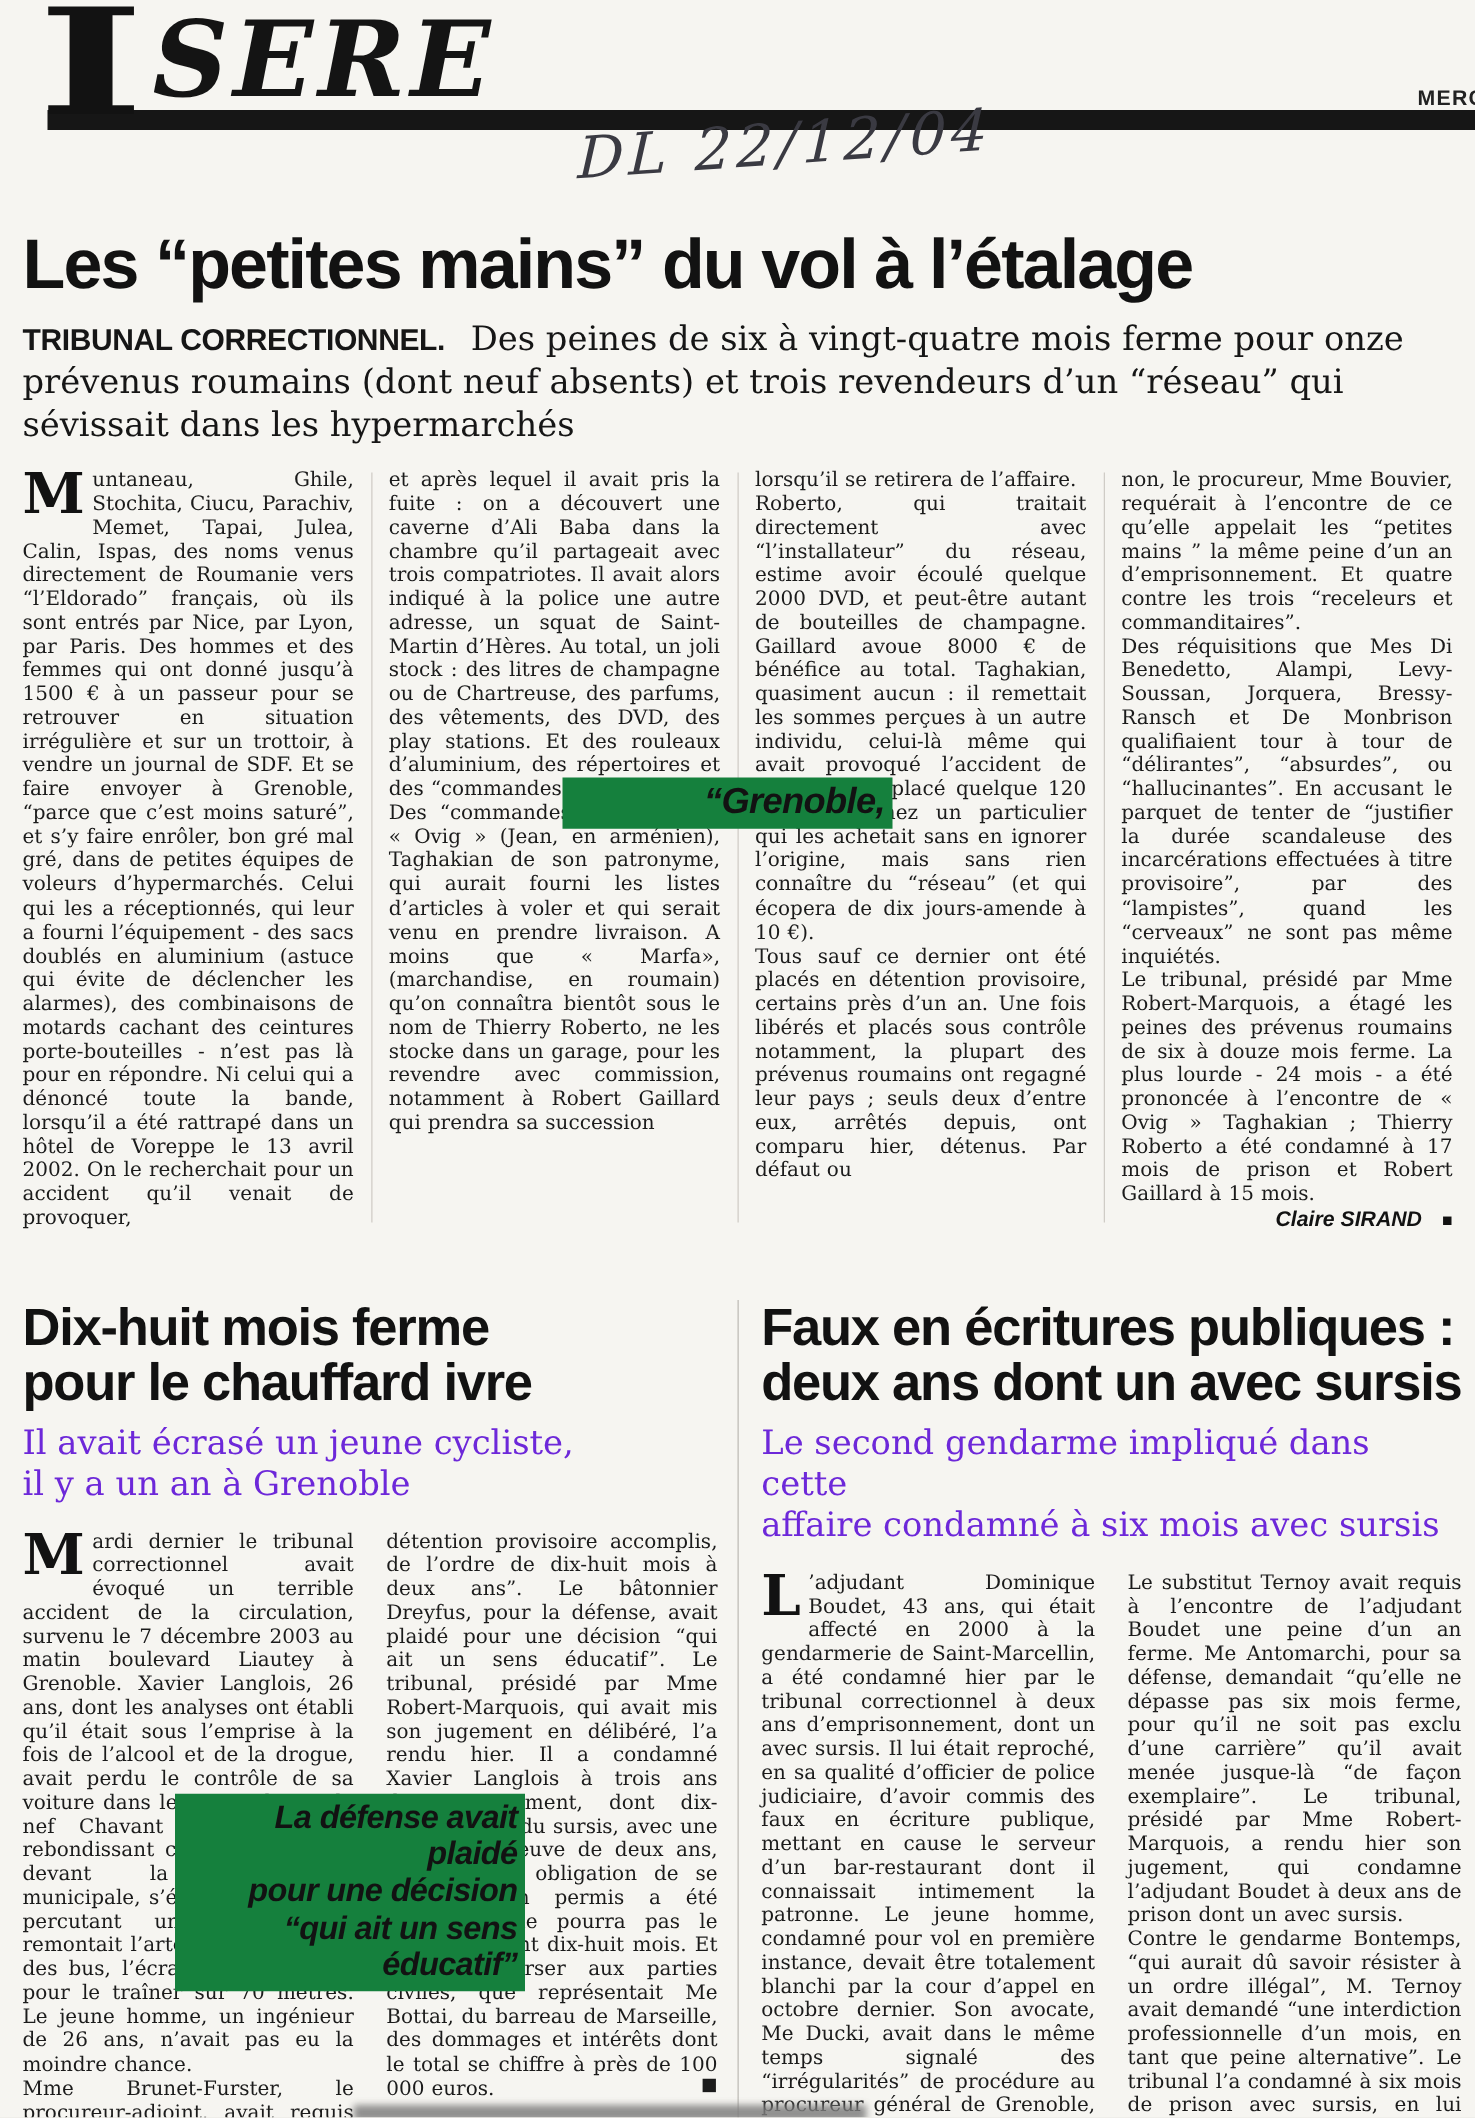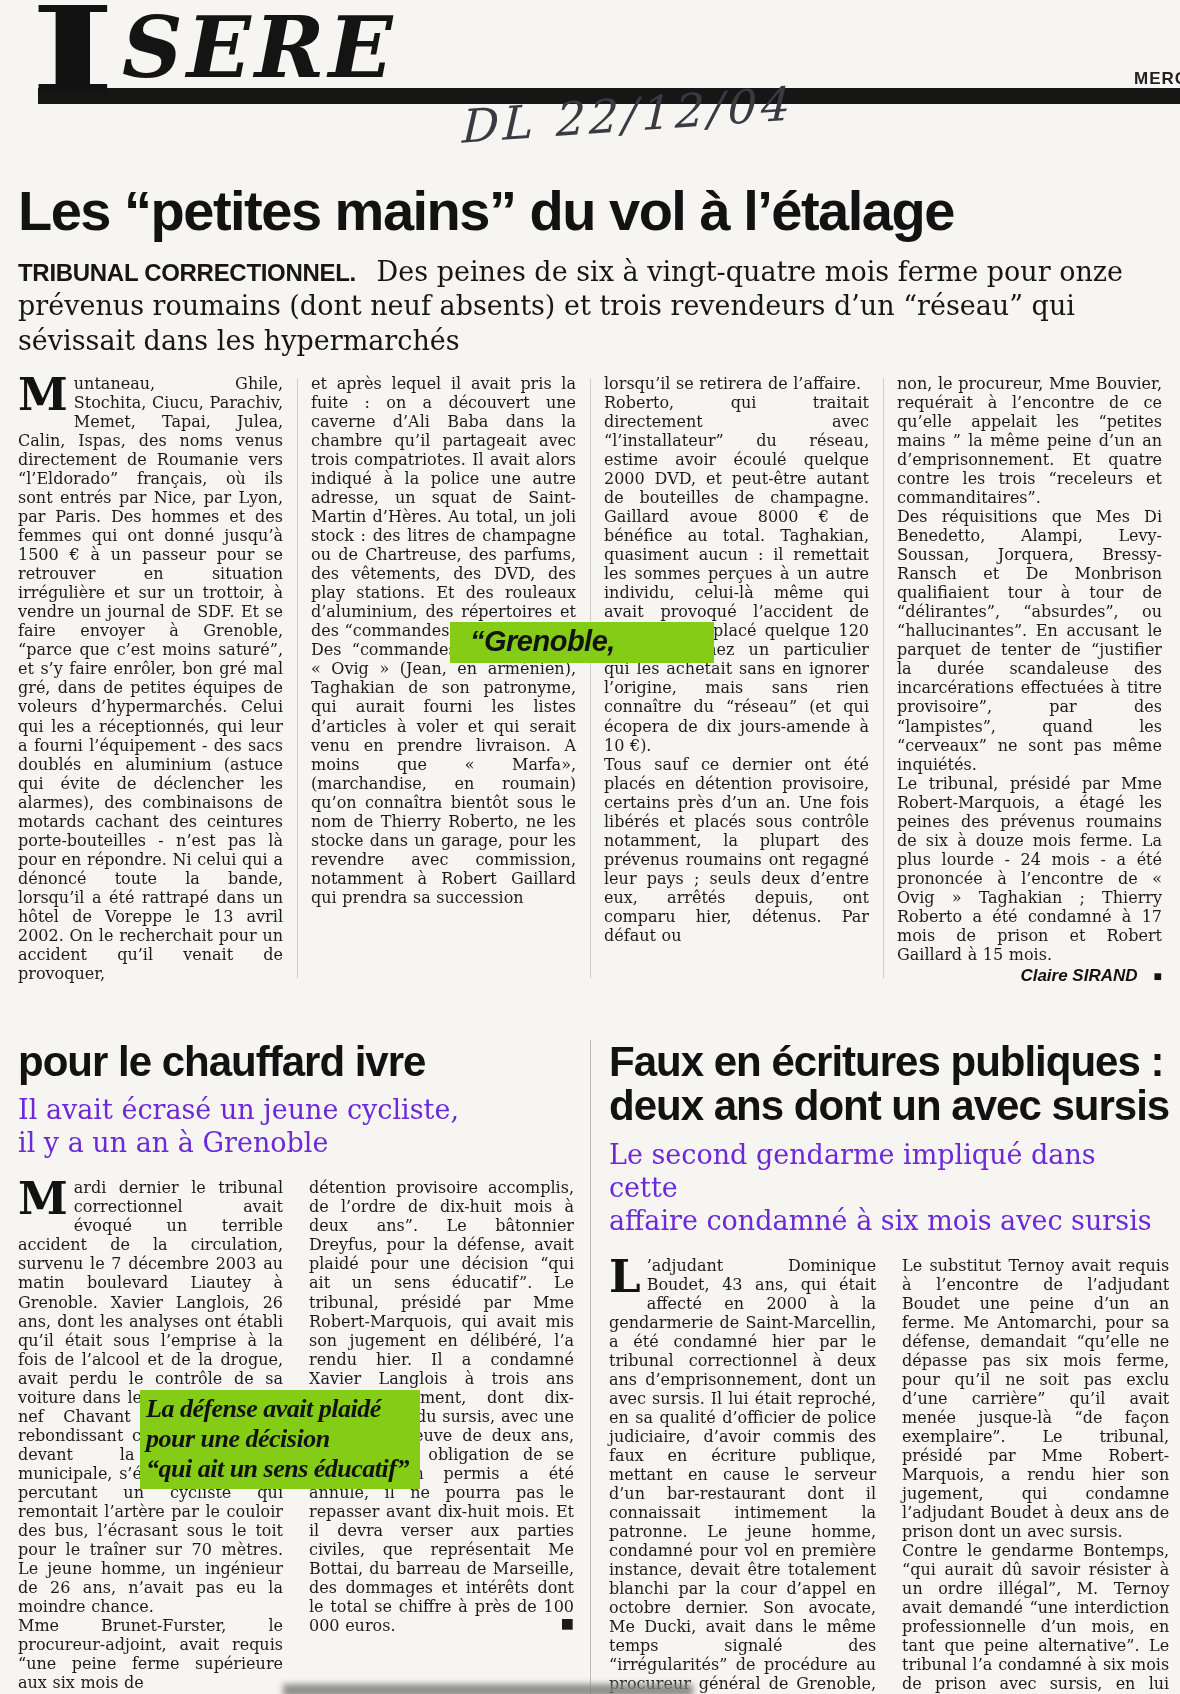--- a/index.html
+++ b/index.html
@@ -45,28 +45,28 @@
   
   .cols{display:grid;position:relative;margin-top:16px;}
   .cols4{grid-template-columns:repeat(4,1fr);column-gap:28px;min-height:518px;}
   .cols2{grid-template-columns:1fr 1fr;column-gap:26px;min-height:545px;position:relative;margin-top:18px;}
   .para{margin:0;text-align:justify;font-size:16px;line-height:1.19;word-spacing:0.5px;}
   .dropcap{float:left;font:700 45px/0.82 "DejaVu Serif",serif;padding:3px 6px 0 0;color:#121212;}
   .vrule{position:absolute;top:4px;bottom:8px;width:1px;background:#cfccc6;}
   .vr1{left:279px;} .vr2{left:572px;} .vr3{left:865px;}
   
   .pq{
-    position:absolute;z-index:2;background:#84cc16;
+    position:absolute;z-index:2;background:#15803d;
     font:700 italic 29px/1.08 "Liberation Sans",sans-serif;font-style:italic;
-    letter-spacing:-0.5px;color:#121212;padding:4px 6px 6px 6px;
+    letter-spacing:-0.5px;color:#121212;padding:4px 6px 6px 6px;text-align:right;
   }
   .pq .l{display:block;}
   .pq1{left:432px;top:248px;width:252px;}
   .pq1 .l1{padding-left:14px;}
-  .pq2{left:122px;top:212px;width:268px;font-size:26px;line-height:1.14;font-family:Liberation Serif, serif;}
+  .pq2{left:122px;top:212px;width:268px;font-size:26px;line-height:1.14;}
   
   .byline{margin-top:2px;text-align:right;font:700 italic 17px "Liberation Sans",sans-serif;font-style:italic;color:#121212;}
   .bysq{font-style:normal;padding-left:16px;font-size:14px;}
   .endsq{text-align:right;margin-top:-19px;font-size:14px;line-height:1;}
   
   .bottom{display:grid;grid-template-columns:572px 1fr;margin:54px 18px 0;}
   .a2{padding-right:16px;}
   .a3{border-left:1px solid #bdbbb5;padding-left:18px;}
   .subhead2{
     margin:10px 0 0;font-size:27px;line-height:1.22;color:#6d28d9;
@@ -134,20 +134,21 @@
       <div class="pq pq1">
         <span class="l l1">“Grenoble,</span>
       </div>
     </div>
   </section>
 
   <div class="bottom">
 
     <section class="a2">
       <h2 class="h2">
+        <span class="l">Dix-huit mois ferme</span>
         <span class="l">pour le chauffard ivre</span>
       </h2>
       <p class="subhead2">
         <span class="l">Il avait écrasé un jeune cycliste,</span>
         <span class="l">il y a un an à Grenoble</span>
       </p>
 
       <div class="cols cols2">
         <div class="col">
           <p class="para"><span class="dropcap">M</span><span>ardi dernier le tribunal correctionnel avait évoqué un terrible accident de la circulation, survenu le 7 décembre 2003 au matin boulevard Liautey à Grenoble. Xavier Langlois, 26 ans, dont les analyses ont établi qu’il était sous l’emprise à la fois de l’alcool et de la drogue, avait perdu le contrôle de sa voiture dans le virage devant la nef Chavant ; sa Mégane, rebondissant contre la barrière devant la bibliothèque municipale, s’était retournée en percutant un cycliste qui remontait l’artère par le couloir des bus, l’écrasant sous le toit pour le traîner sur 70 mètres. Le jeune homme, un ingénieur de 26 ans, n’avait pas eu la moindre chance.</span></p>

